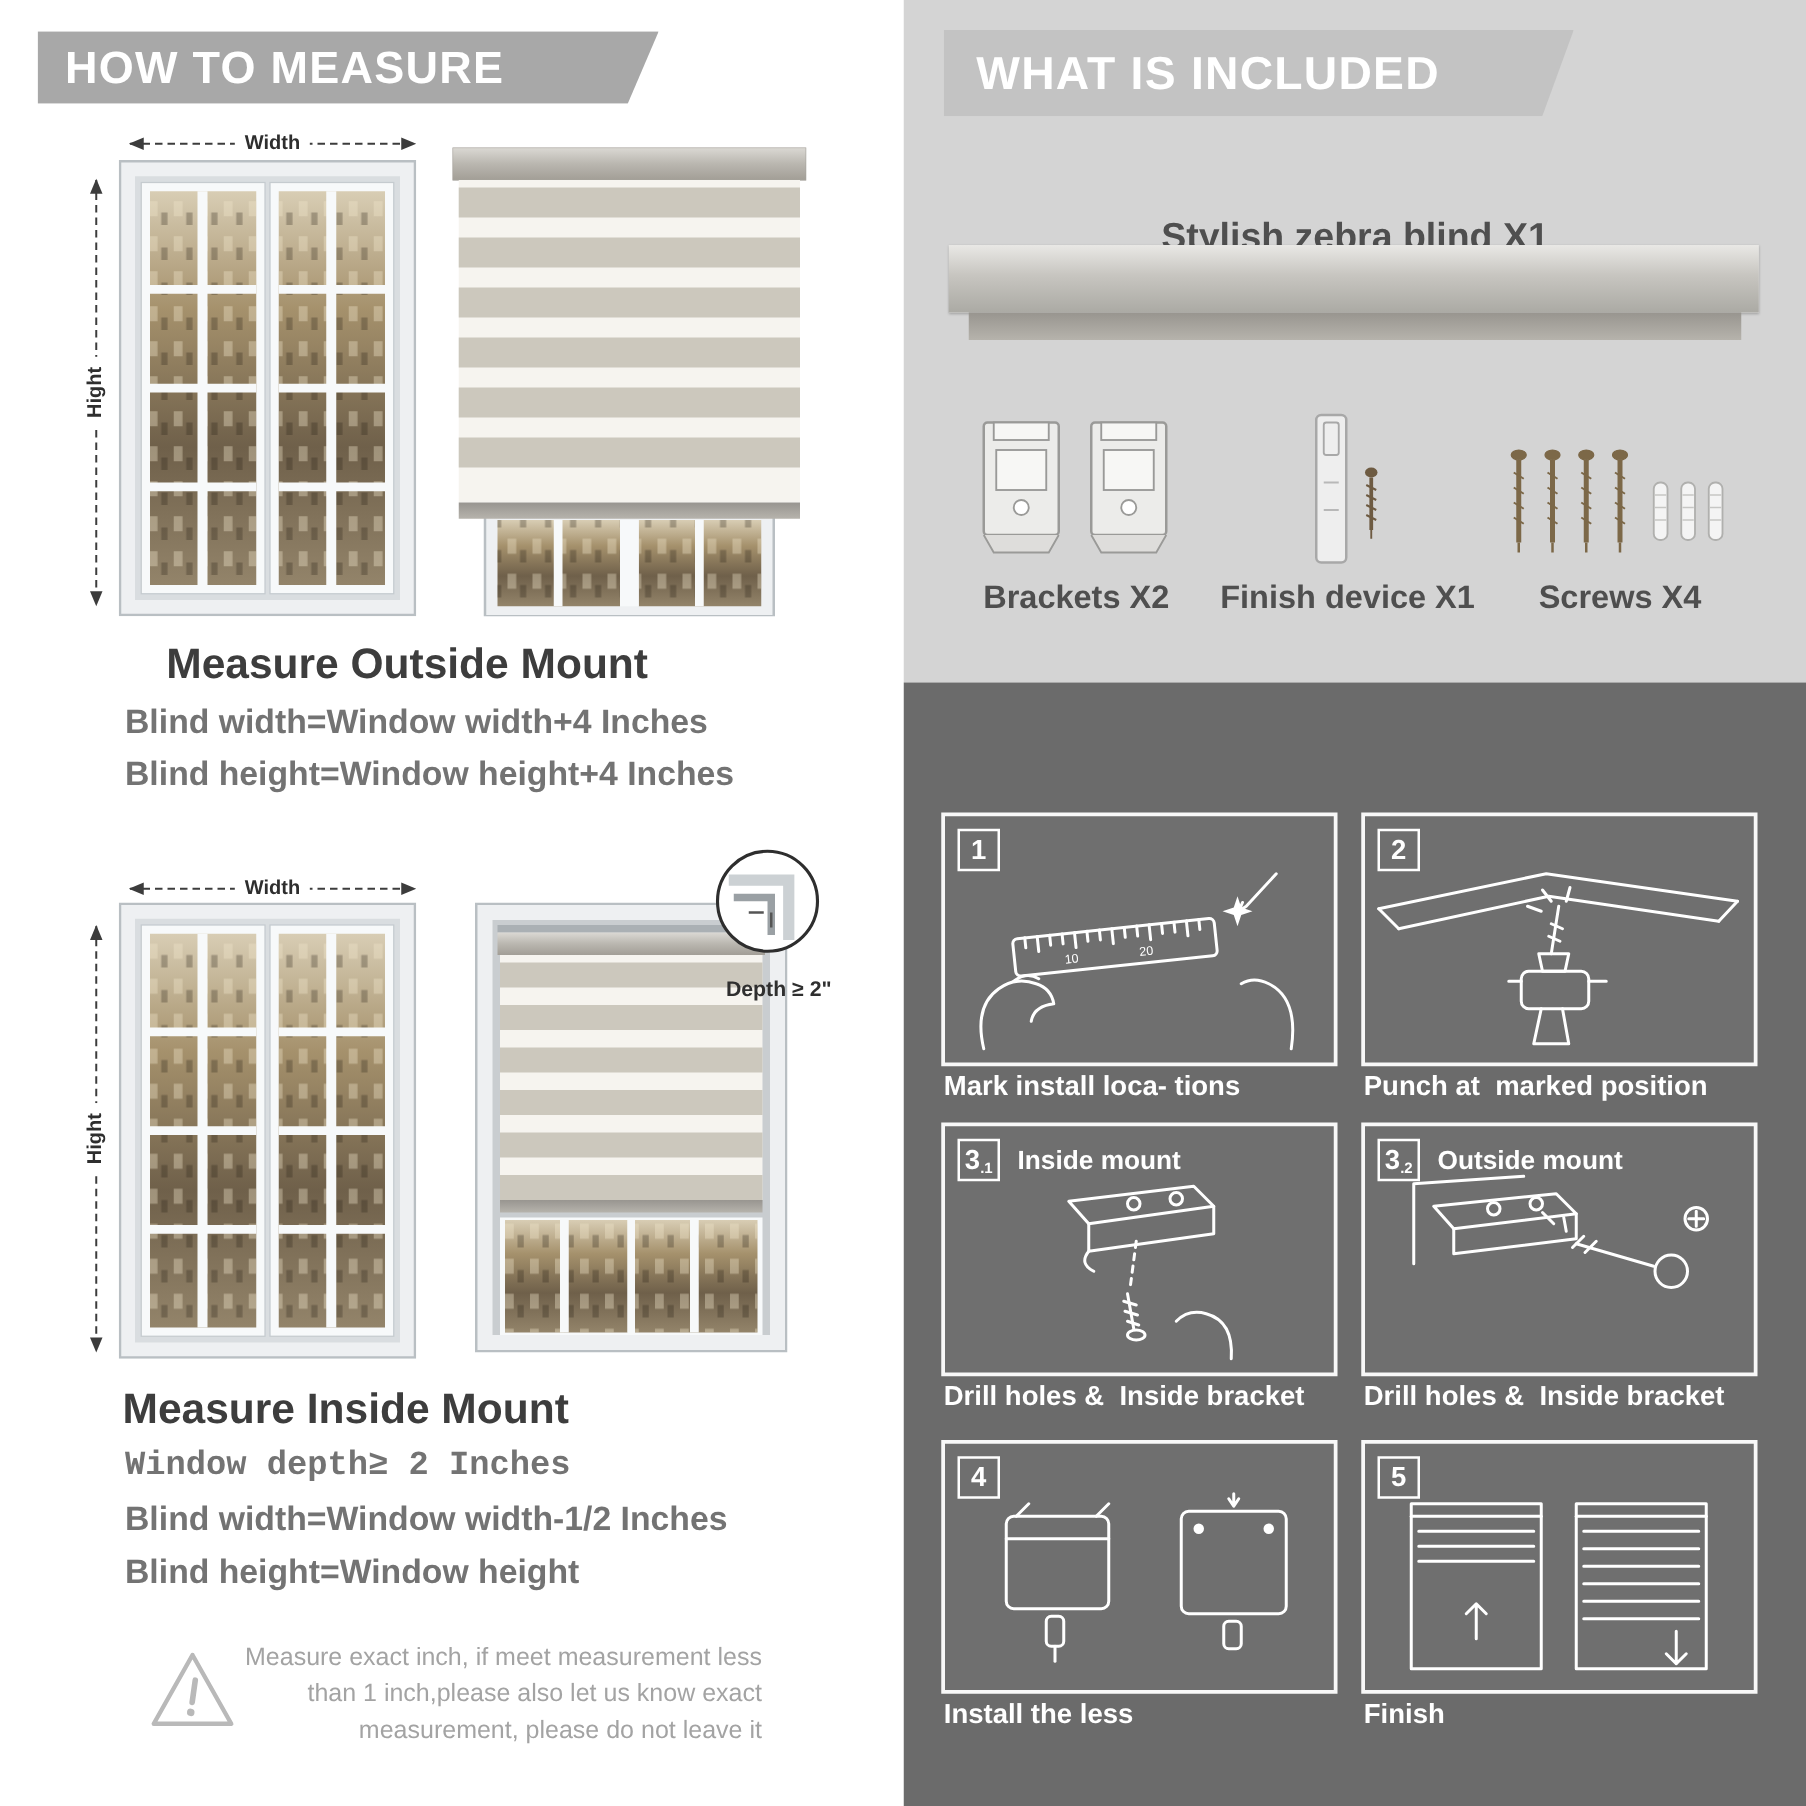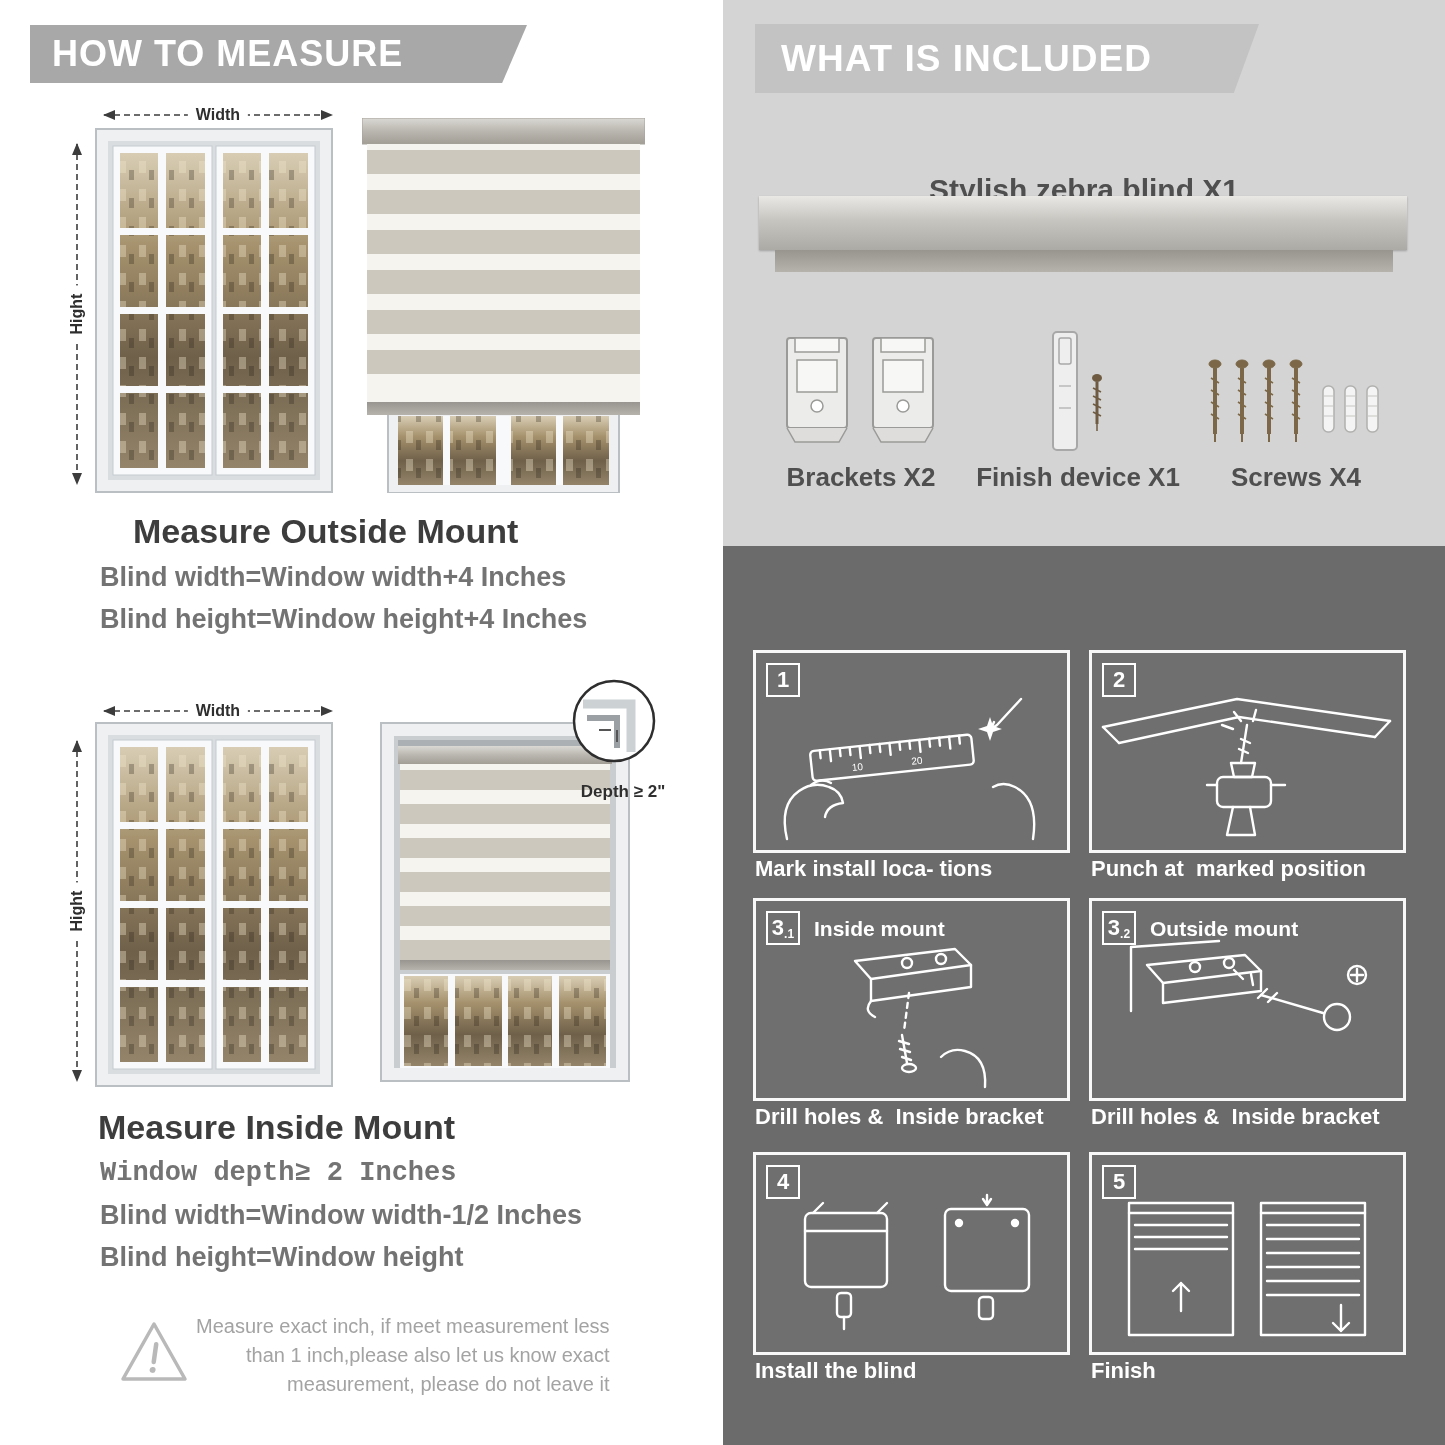--- a/index.html
+++ b/index.html
@@ -423,21 +423,21 @@
           <rect x="78" y="100" width="14" height="24" rx="4"></rect>
           <path d="M85 124 v12"></path>
           <rect x="186" y="16" width="84" height="82" rx="6"></rect>
           <circle cx="200" cy="30" r="3" fill="#fff"></circle>
           <circle cx="256" cy="30" r="3" fill="#fff"></circle>
           <path d="M228 2 v8 M224 6 l4 6 4 -6"></path>
           <rect x="220" y="104" width="14" height="22" rx="4"></rect>
         </g>
       </svg>
     </div>
-    <span class="step-caption" style="left:32px;top:812px;">Install the blind</span>
+    <span class="step-caption" style="left:32px;top:812px;">Install the less</span>
 
     <div class="step-box" style="left:366px;top:606px;">
       <div class="step-num">
         <span>5</span>
         <span class="sub"></span>
       </div>
       <svg class="step-art" width="303" height="152" viewBox="0 0 303 152">
         <g stroke="#fff" stroke-width="2.4" fill="none" stroke-linecap="round" stroke-linejoin="round">
           <rect x="34" y="10" width="104" height="132"></rect>
           <path d="M34 20 h104"></path>

